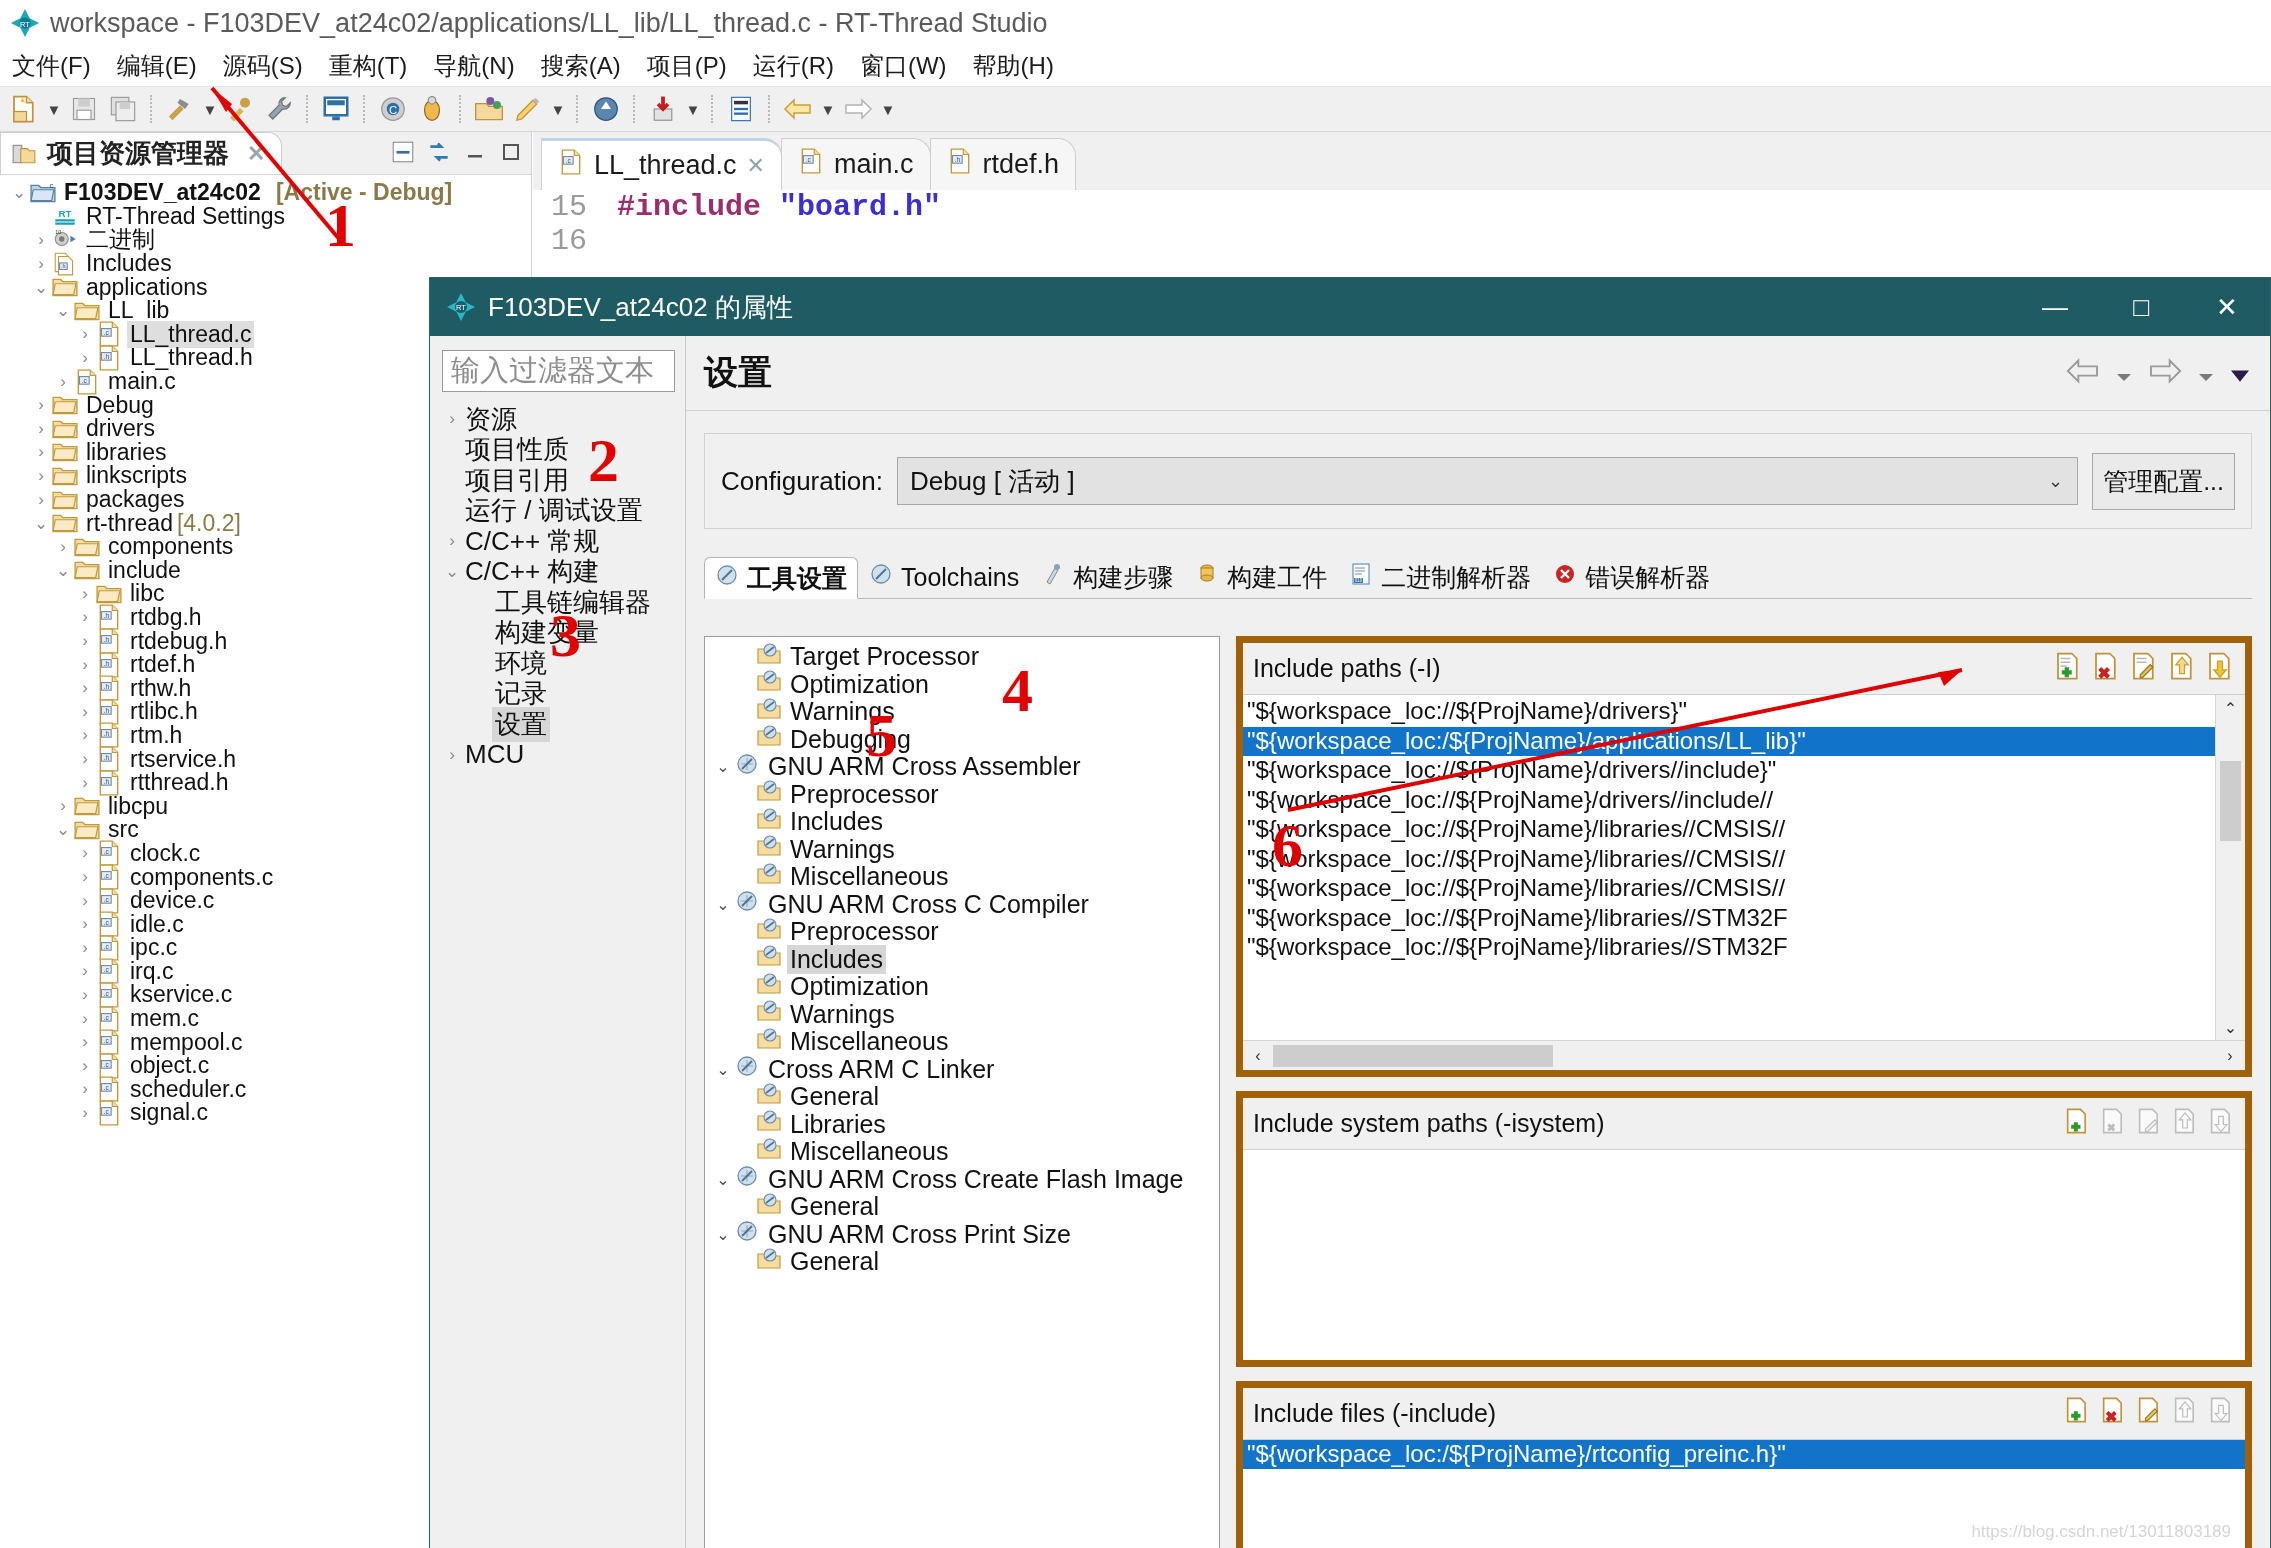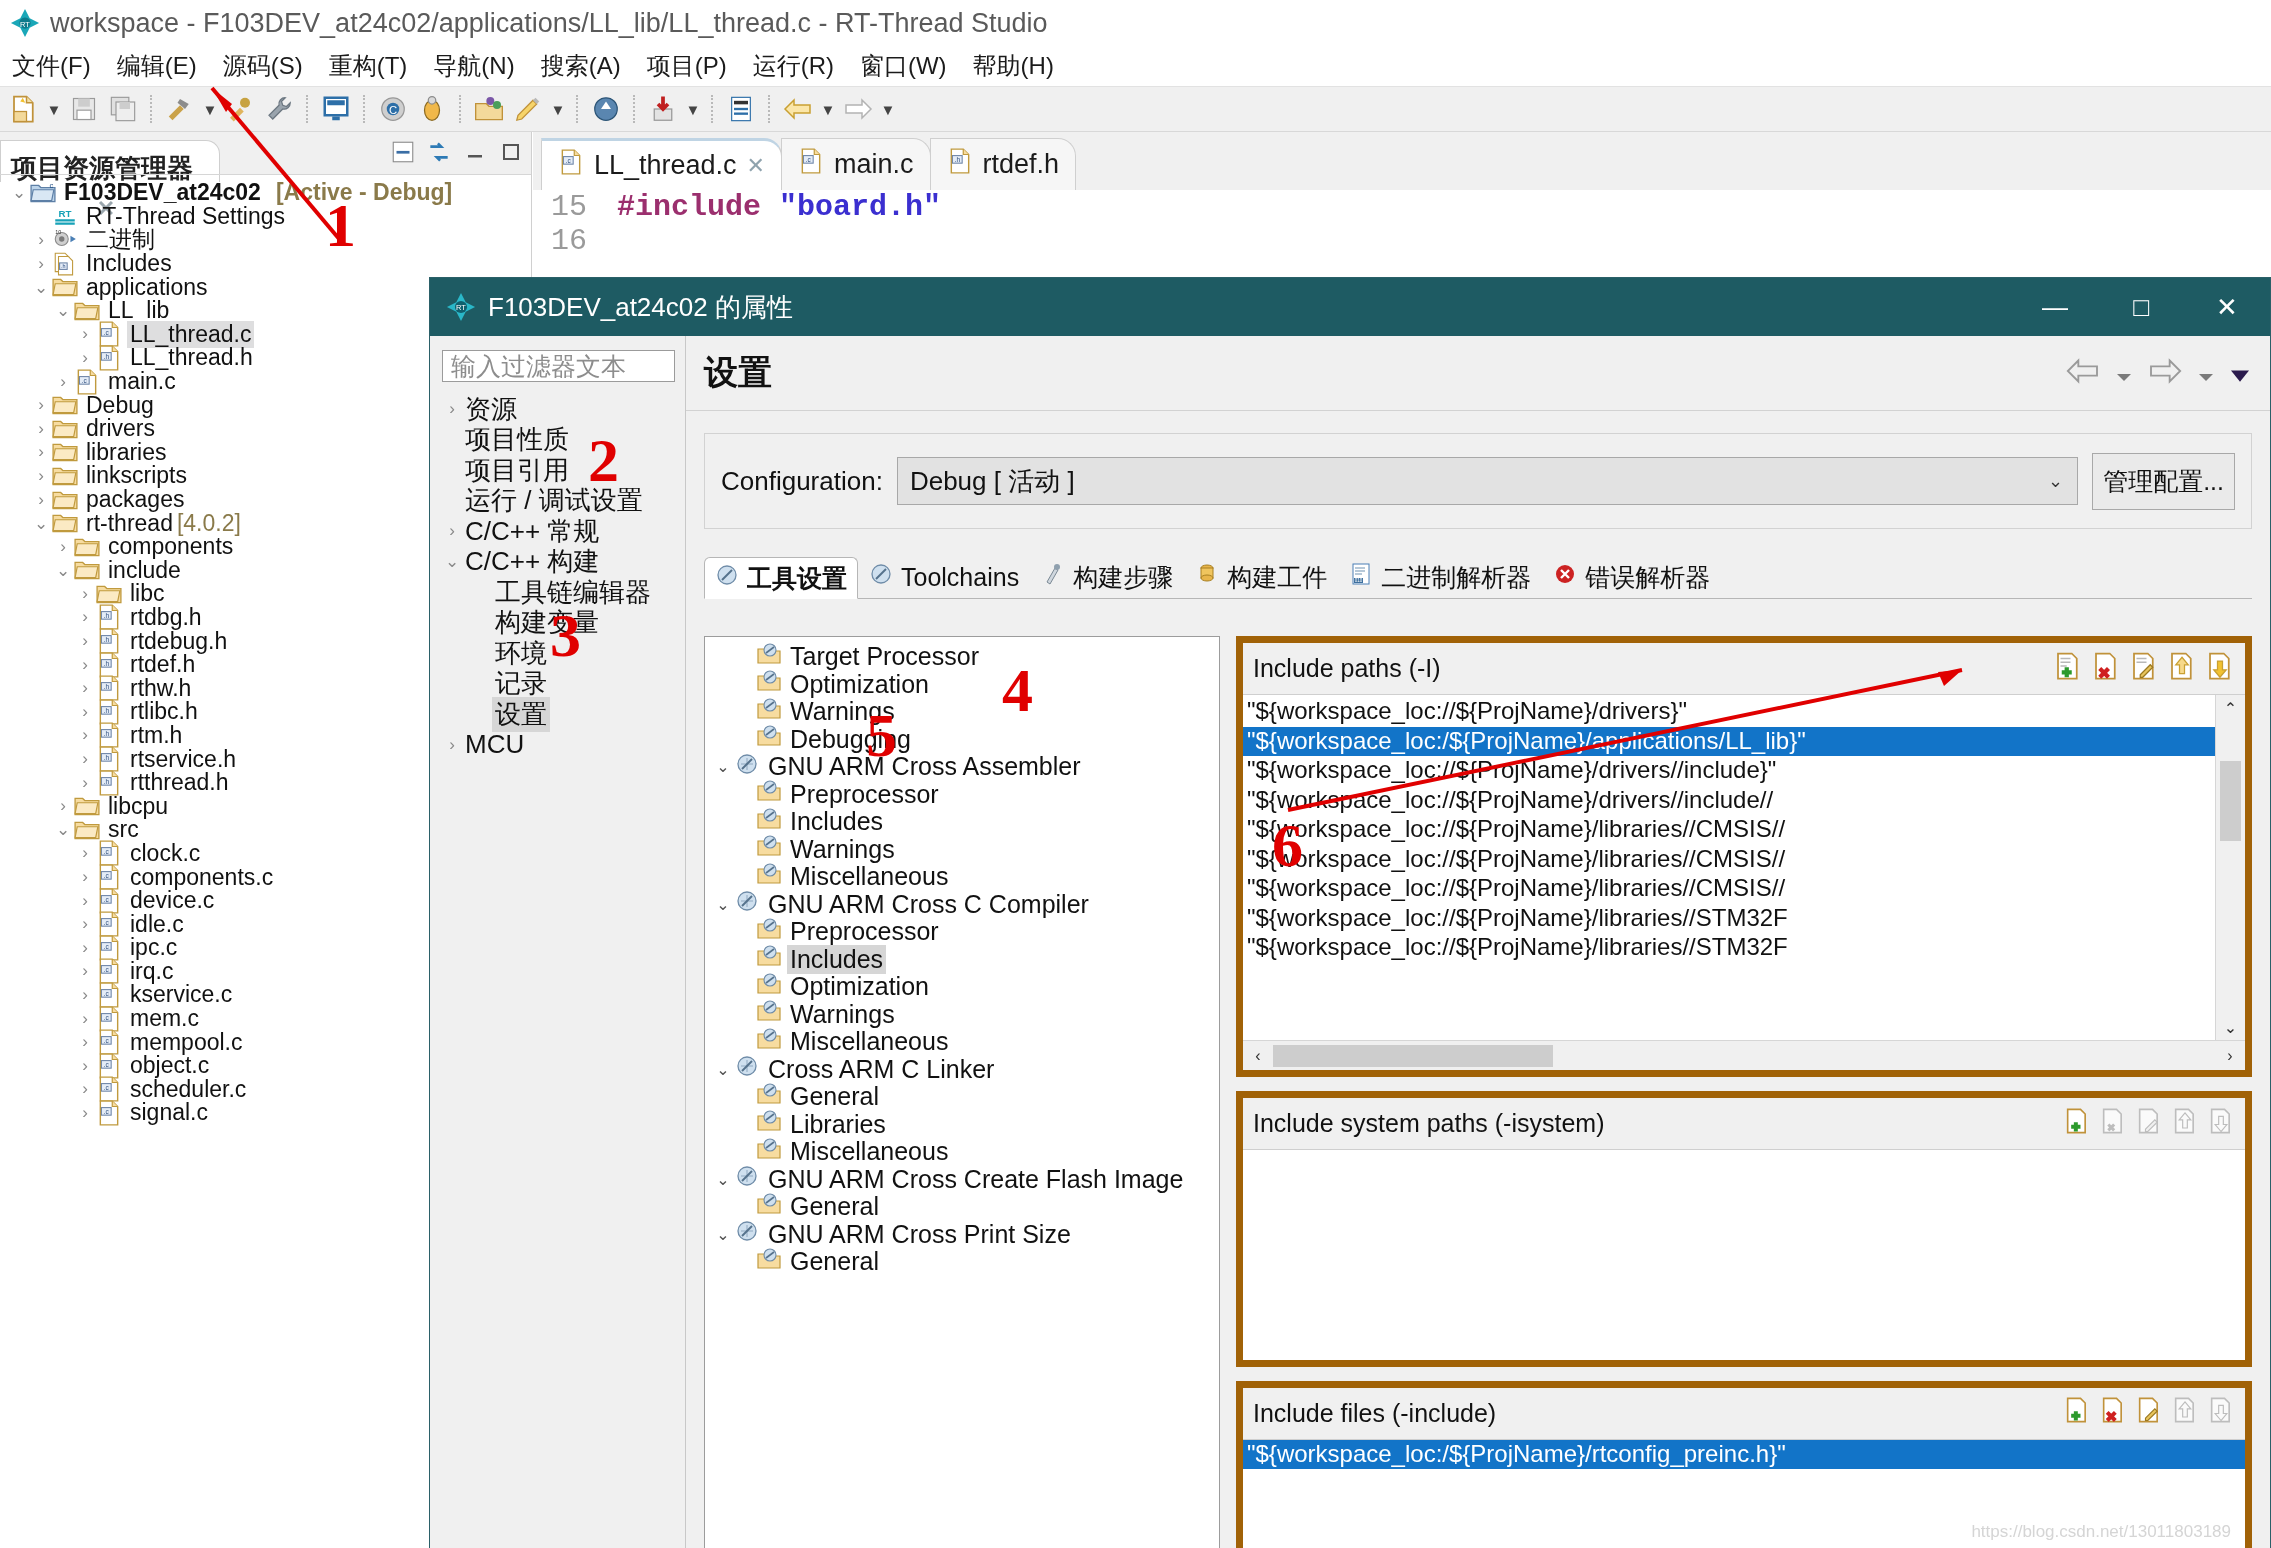--- a/index.html
+++ b/index.html
@@ -31,24 +31,24 @@
   .tb-item { width:36px; height:36px; display:flex; align-items:center; justify-content:center; }
   .tb-sep { width:3px; height:28px; border-left:2px dotted #b9b9b9; margin:0 6px; }
   .tb-caret { width:18px; height:36px; display:flex; align-items:center; justify-content:center;
               font-size:15px; color:#444; }
 
   
   #explorer { position:absolute; left:0; top:132px; width:532px; bottom:0;
               background:#fff; border-right:1px solid #d0d0d0; }
   .view-tabrow { height:42px; background:#f0f0f0; position:relative; }
   .view-tab {
-    position:absolute; left:0; top:8px; height:42px; padding:0 26px 0 10px;
+    position:absolute; left:0; top:0; height:42px; padding:0 16px 0 10px;
     display:flex; align-items:center; gap:10px;
     background:#fff; border:1px solid #cfcfcf; border-bottom:none;
-    border-radius:0 14px 0 0; font-size:26px; font-weight:600; color:#222;flex-direction:column;
+    border-radius:0 14px 0 0; font-size:26px; font-weight:600; color:#222;
   }
   .view-tab .closeX { color:#9aa6ad; font-size:22px; margin-left:8px; }
   .view-tools { position:absolute; right:4px; top:4px; display:flex; align-items:center; gap:4px; }
   .vt { width:32px; height:32px; display:flex; align-items:center; justify-content:center; }
   .tree { position:absolute; left:0; right:0; top:42px; bottom:0; overflow:hidden;
           border-top:1px solid #d6d6d6; padding-top:6px; }
   .row { display:flex; align-items:center; height:23.6px; white-space:nowrap; font-size:23px; }
   .row .tw { width:22px; flex:0 0 22px; text-align:center; color:#8a8a8a; font-size:17px; }
   .row .ic { width:26px; flex:0 0 26px; margin-right:5px; display:flex; align-items:center; justify-content:center; }
   .row.sel .lbl { background:#dededf; }
@@ -76,22 +76,22 @@
   #dlg { position:absolute; left:430px; top:278px; width:1840px; height:1285px;
          background:#f0f0f0; box-shadow:0 0 0 1px #2b6068; }
   .dlg-title { height:58px; background:#1e5b63; color:#fff; display:flex; align-items:center;
                padding-left:16px; font-size:26px; }
   .dlg-title .rt-ico { width:30px; height:30px; margin-right:12px; }
   .dlg-btns { margin-left:auto; display:flex; }
   .dlg-btn { width:86px; height:58px; display:flex; align-items:center; justify-content:center;
              color:#fff; font-size:26px; }
   .dlg-body { position:absolute; left:0; right:0; top:58px; bottom:0; display:flex; }
   .dlg-left { width:256px; padding:14px 10px 0 12px; background:#f0f0f0; border-right:1px solid #c8c8c8; }
-  .filterbox { height:32px; border:1px solid #9b9b9b; background:#fff; color:#8d8d8d;
-               font-size:25px; display:flex; align-items:center; padding-left:8px; margin-bottom:12px; }
+  .filterbox { height:42px; border:1px solid #9b9b9b; background:#fff; color:#8d8d8d;
+               font-size:29px; display:flex; align-items:center; padding-left:8px; margin-bottom:12px; }
   .ltree-row { display:flex; align-items:center; height:30.5px; font-size:26px; white-space:nowrap; }
   .ltree-row .tw { width:20px; flex:0 0 20px; color:#8a8a8a; font-size:17px; text-align:center; }
   .ltree-row.indent { padding-left:30px; }
   .ltree-row.sel .lbl { background:#d6d6d6; }
   .dlg-right { flex:1; background:#f0f0f0; position:relative; padding:0; }
   .dr-head { height:74px; display:flex; align-items:center; padding:0 18px; font-size:34px; font-weight:bold; }
   .dr-navs { margin-left:auto; display:flex; align-items:center; gap:12px; }
   .hr { border-top:1px solid #d2d2d2; }
   .cfgbox { margin:22px 18px 0 18px; border:1px solid #d2d2d2; height:96px;
             display:flex; align-items:center; padding:0 16px; gap:14px; }

